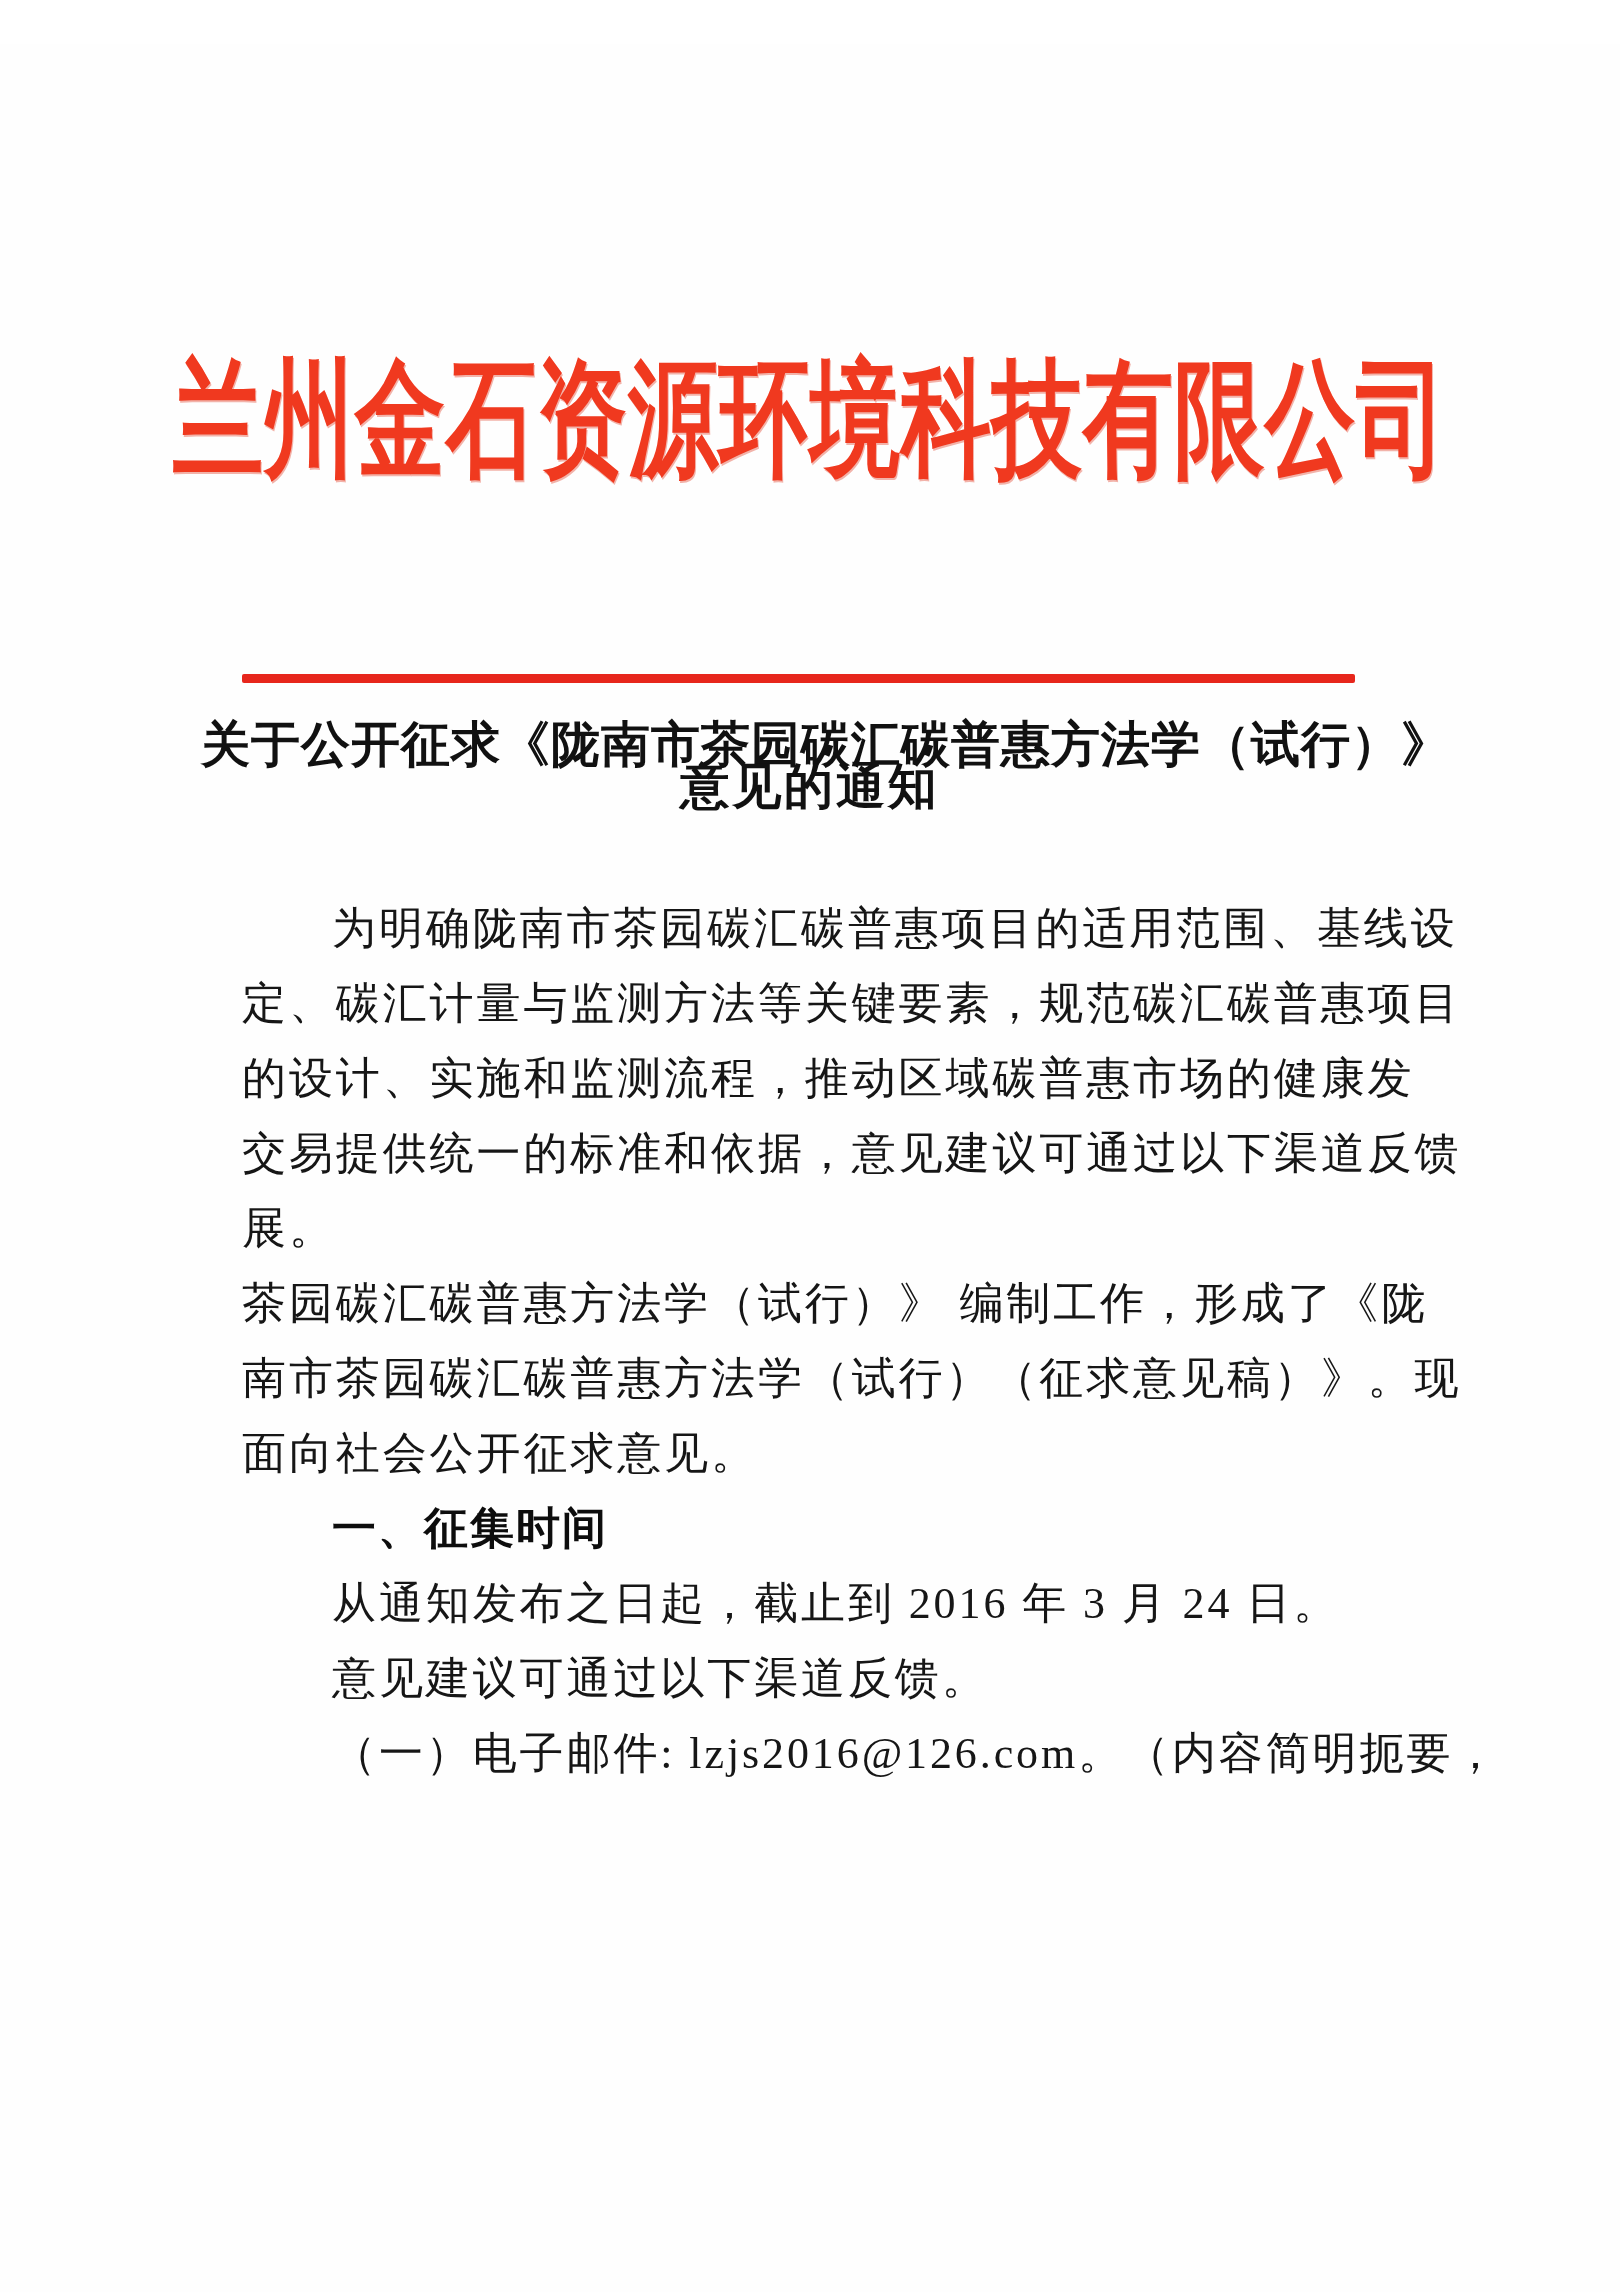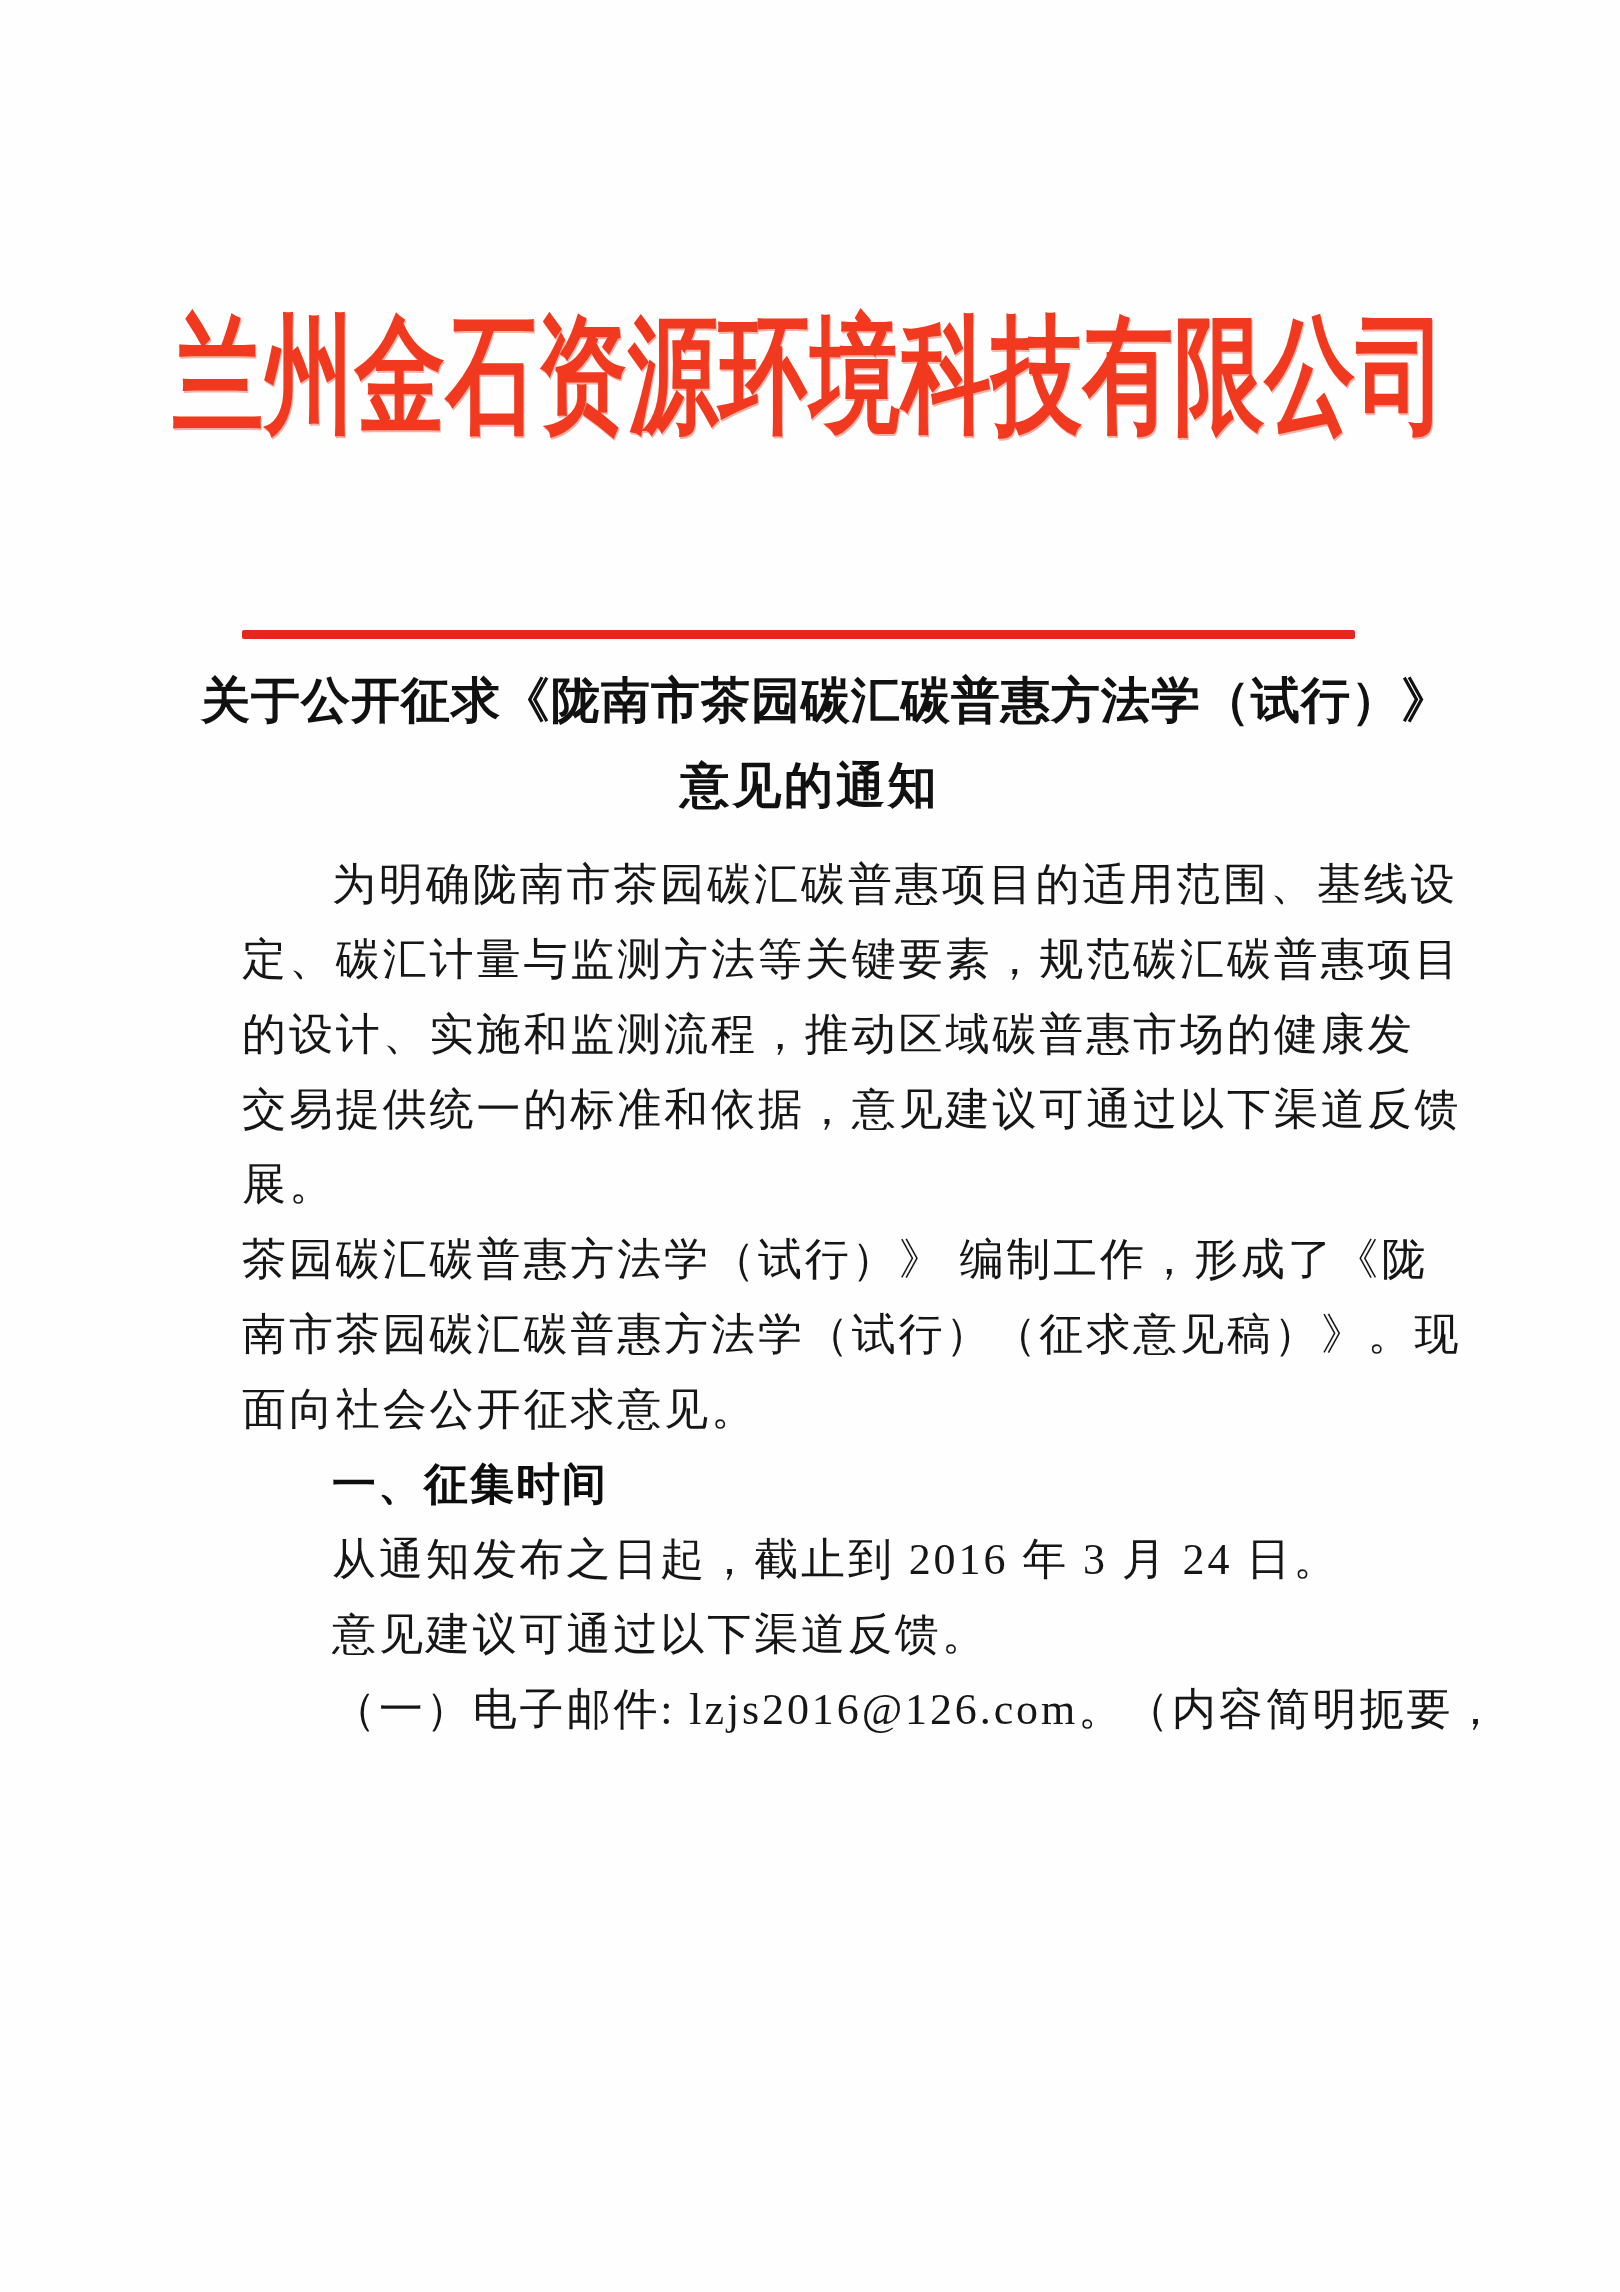--- a/index.html
+++ b/index.html
@@ -7,20 +7,21 @@
     width: 1620px; height: 2293px;
     background: #ffffff;
     font-family: "Liberation Serif", serif;
     color: #1c1c1c;
     position: relative;
     overflow: hidden;
   }
   .page {
     position: absolute; inset: 0;
     background: #fefefe;
+    margin-top: 44px;
   }
   
   .letterhead {
     position: absolute;
     top: 290px; left: 0; width: 100%;
     text-align: center;
     white-space: nowrap;
   }
   .letterhead .stretch {
     display: inline-block;
@@ -45,21 +46,21 @@
     position: absolute;
     left: 0; width: 100%;
     text-align: center;
     font-weight: 700;
     font-size: 49px;
     letter-spacing: 1px;
     color: #111;
     white-space: nowrap;
   }
   .doc-title.line1 { top: 668px; padding-left: 16px; }
-  .doc-title.line2 { top: 753px; letter-spacing: 2.9px; }
+  .doc-title.line2 { top: 710px; letter-spacing: 2.9px; }
   
   .doc-body {
     position: absolute;
     top: 847px; left: 242px;
     width: 1147px;
   }
   .line {
     height: 75px;
     line-height: 75px;
     font-size: 44px;

